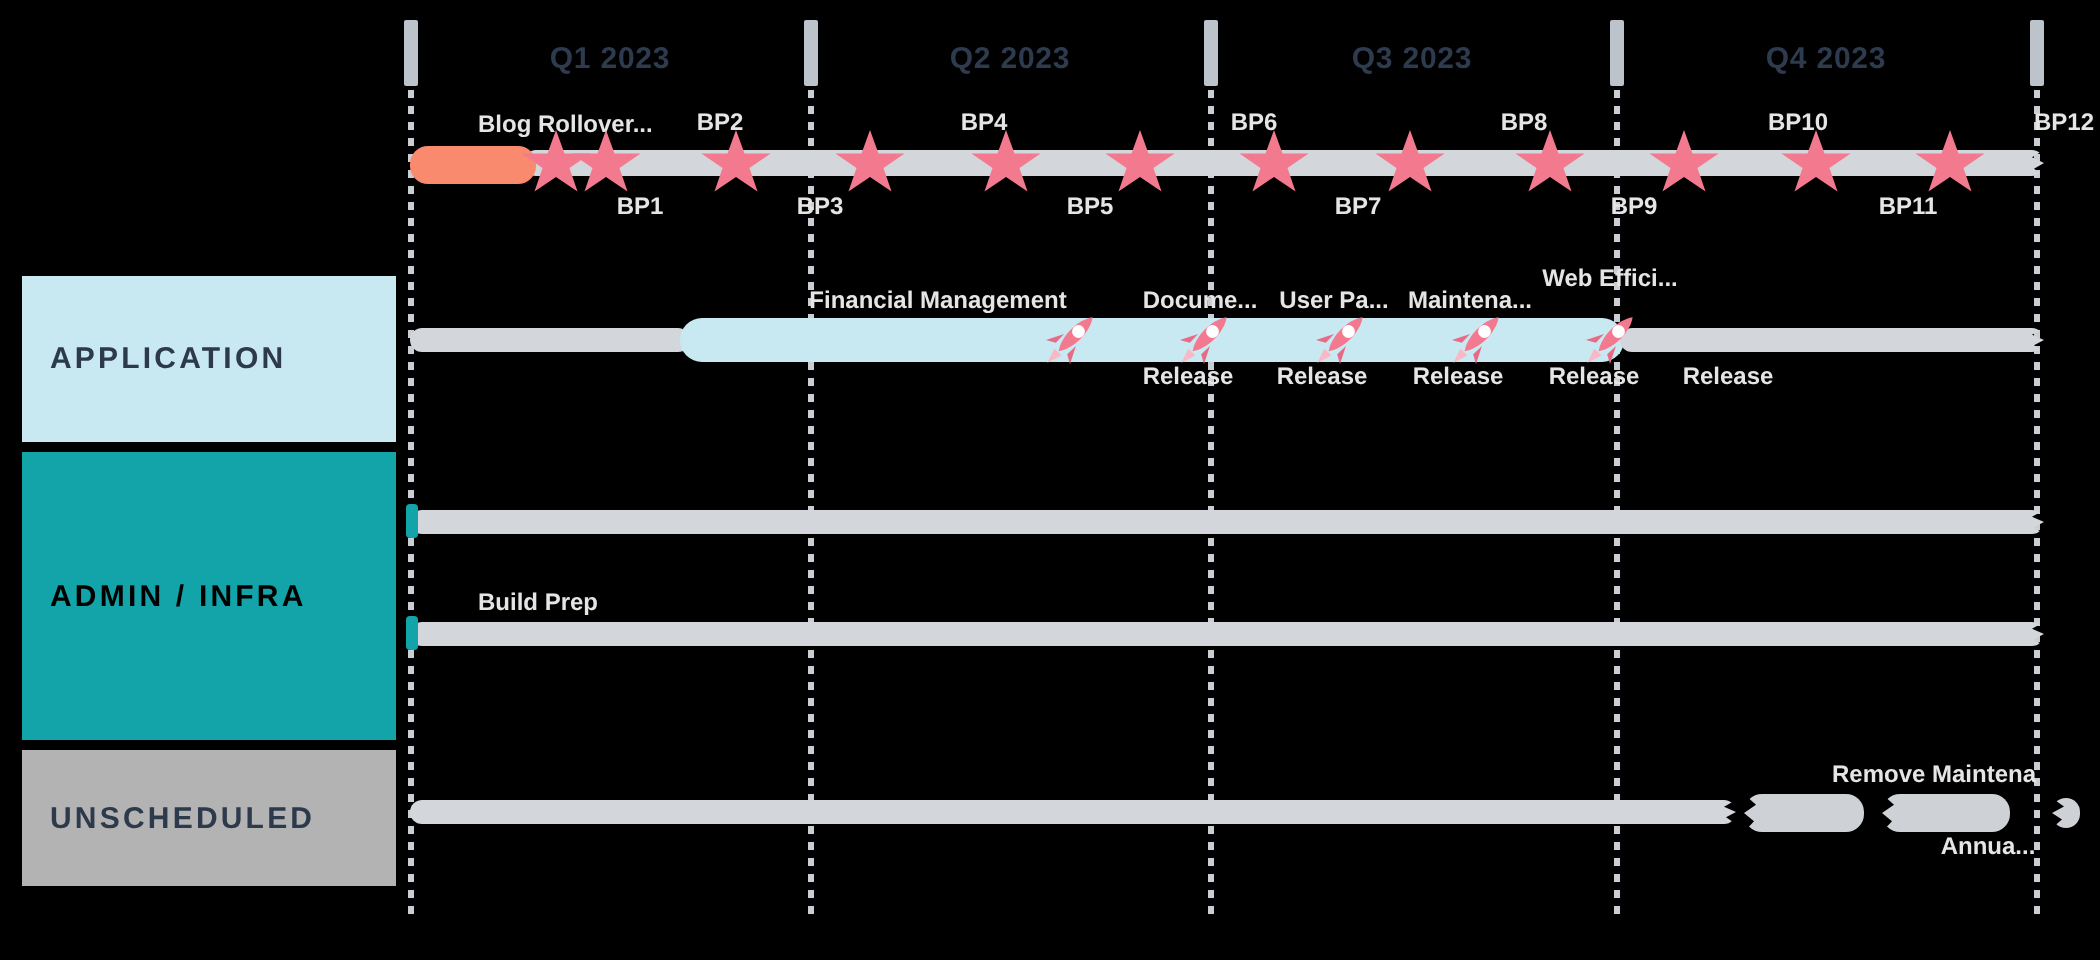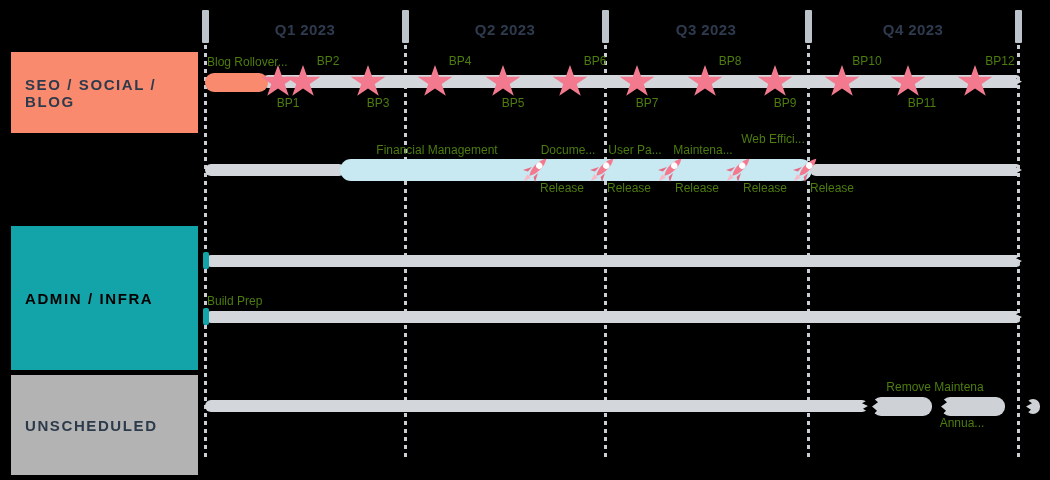--- a/index.html
+++ b/index.html
@@ -6,21 +6,21 @@
   .canvas{position:relative;width:1050px;height:480px;background:#000;overflow:hidden;
           font-family:"Liberation Sans",sans-serif;}
   .qlabel{position:absolute;top:21px;transform:translateX(-50%);color:#2e3b4e;
           font-size:15px;font-weight:700;letter-spacing:.4px;white-space:nowrap;text-align:center;}
   .tick{position:absolute;top:10px;width:7px;height:33px;background:#bdc3ca;border-radius:1px;}
   .vline{position:absolute;top:45px;width:3px;height:412px;
          background:repeating-linear-gradient(to bottom,#c9ced4 0 4px,rgba(0,0,0,0) 4px 8px);}
   .side{position:absolute;left:11px;width:187px;display:flex;align-items:center;
         padding:0 14px;box-sizing:border-box;font-weight:700;font-size:15px;
         letter-spacing:1.6px;}
-  .lbl{position:absolute;color:#4d7c0f;font-weight:400;font-size:12px;white-space:nowrap;}
+  .lbl{position:absolute;color:#e5e5e5;font-weight:700;font-size:12px;white-space:nowrap;margin-left:32px;}
   .lbl.c{transform:translateX(-50%);}
   .bar{position:absolute;height:13px;background:#d3d6da;border-radius:6px;}
   .bar.thin{height:12px;}
   .torn-r{clip-path:polygon(0 0,100% 0,calc(100% - 6px) 28%,100% 50%,calc(100% - 5px) 72%,100% 100%,0 100%);}
   .torn-l{clip-path:polygon(0 0,100% 0,100% 100%,0 100%,5px 72%,0 50%,6px 28%);}
   .pill-orange{position:absolute;height:19px;background:#f98a6d;border-radius:9px;}
   .pill-blue{position:absolute;height:22px;background:#c8e9f2;border-radius:11px;}
   .pill-gray{position:absolute;height:19px;background:#ced1d6;border-radius:9px;}
   .star{position:absolute;width:36px;height:34px;background:#f3798f;
         clip-path:polygon(50% 0%,61.8% 34.5%,98.1% 34.5%,68.7% 55.9%,79.9% 90.5%,50% 69.1%,20.1% 90.5%,31.3% 55.9%,1.9% 34.5%,38.2% 34.5%);}
@@ -41,27 +41,27 @@
   <div class="vline" style="left:404px"></div>
   <div class="vline" style="left:604px"></div>
   <div class="vline" style="left:807px"></div>
   <div class="vline" style="left:1017px"></div>
 
   <div class="qlabel" style="left:305px">Q1 2023</div>
   <div class="qlabel" style="left:505px">Q2 2023</div>
   <div class="qlabel" style="left:706px">Q3 2023</div>
   <div class="qlabel" style="left:913px">Q4 2023</div>
 
-  <div class="side" style="top:52px;height:81px;background:#f98a6d;color:#2d3a4b">
-    <span>SEO / SOCIAL / BLOG</span>
+  <div class="side" style="top:138px;height:83px;background:#c8e9f2;color:#2d3a4b">
+    <span>APPLICATION</span>
   </div>
   <div class="side" style="top:226px;height:144px;background:#12a4a9;color:#000000">
     <span>ADMIN / INFRA</span>
   </div>
-  <div class="side" style="top:375px;height:100px;background:#b3b3b3;color:#2d3a4b">
+  <div class="side" style="top:375px;height:68px;background:#b3b3b3;color:#2d3a4b">
     <span>UNSCHEDULED</span>
   </div>
 
   <div class="lbl" style="left:207px;top:55px">Blog Rollover...</div>
   <div class="bar torn-r" style="left:262px;top:75px;width:760px"></div>
   <div class="pill-orange" style="left:205px;top:73px;width:63px"></div>
 
   <div class="star" style="left:260px;top:65px"></div>
   <div class="star" style="left:285px;top:65px"></div>
   <div class="star" style="left:350px;top:65px"></div>

